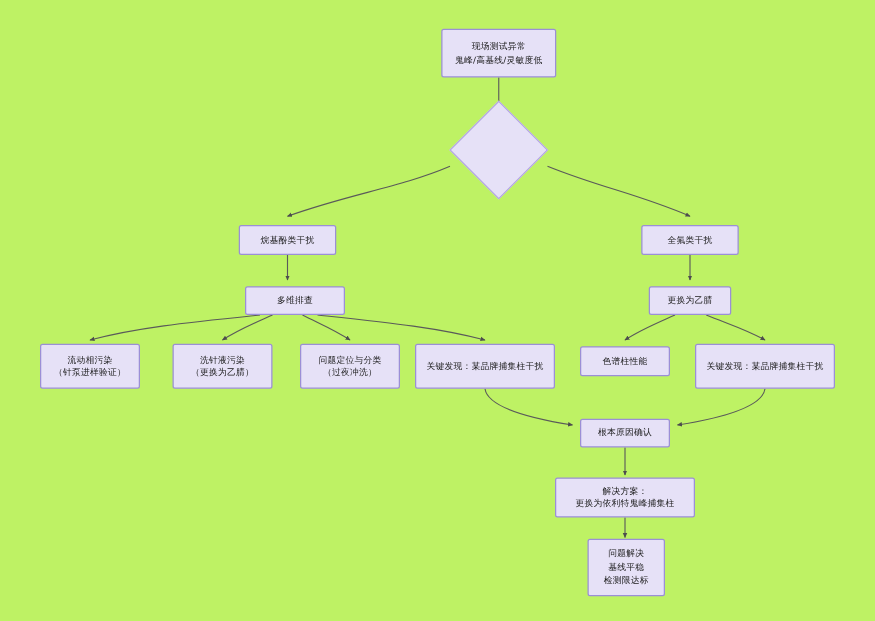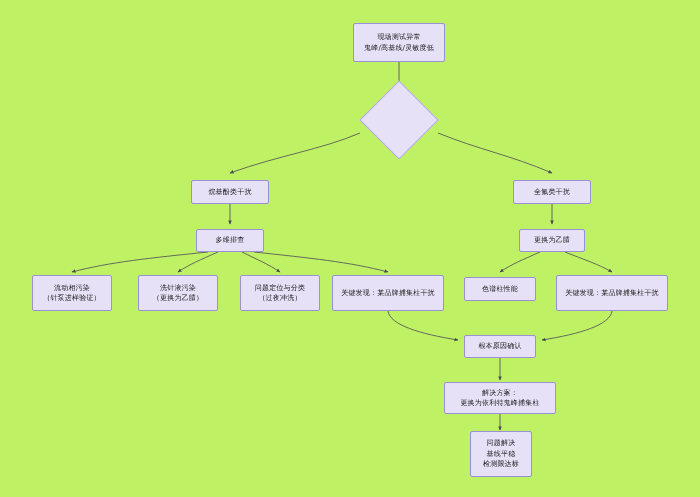--- a/index.html
+++ b/index.html
@@ -117,21 +117,21 @@
   <div class="diamond" style="left:371px; top:92px; width:56px; height:56px;"></div>
 
   <div class="node" style="left:191px; top:180px; width:78px; height:24px;">
     <span class="txt">烷基酚类干扰</span>
   </div>
 
   <div class="node" style="left:513px; top:180px; width:78px; height:24px;">
     <span class="txt">全氟类干扰</span>
   </div>
 
-  <div class="node" style="left:196px; top:229px; width:68px; height:23px;">
+  <div class="node" style="left:196px; top:229px; width:80px; height:23px;">
     <span class="txt">多维排查</span>
   </div>
 
   <div class="node" style="left:519px; top:229px; width:66px; height:23px;">
     <span class="txt">更换为乙腈</span>
   </div>
 
   <div class="node" style="left:32px; top:275px; width:80px; height:36px;">
     <span class="txt">流动相污染
 （针泵进样验证）</span>

